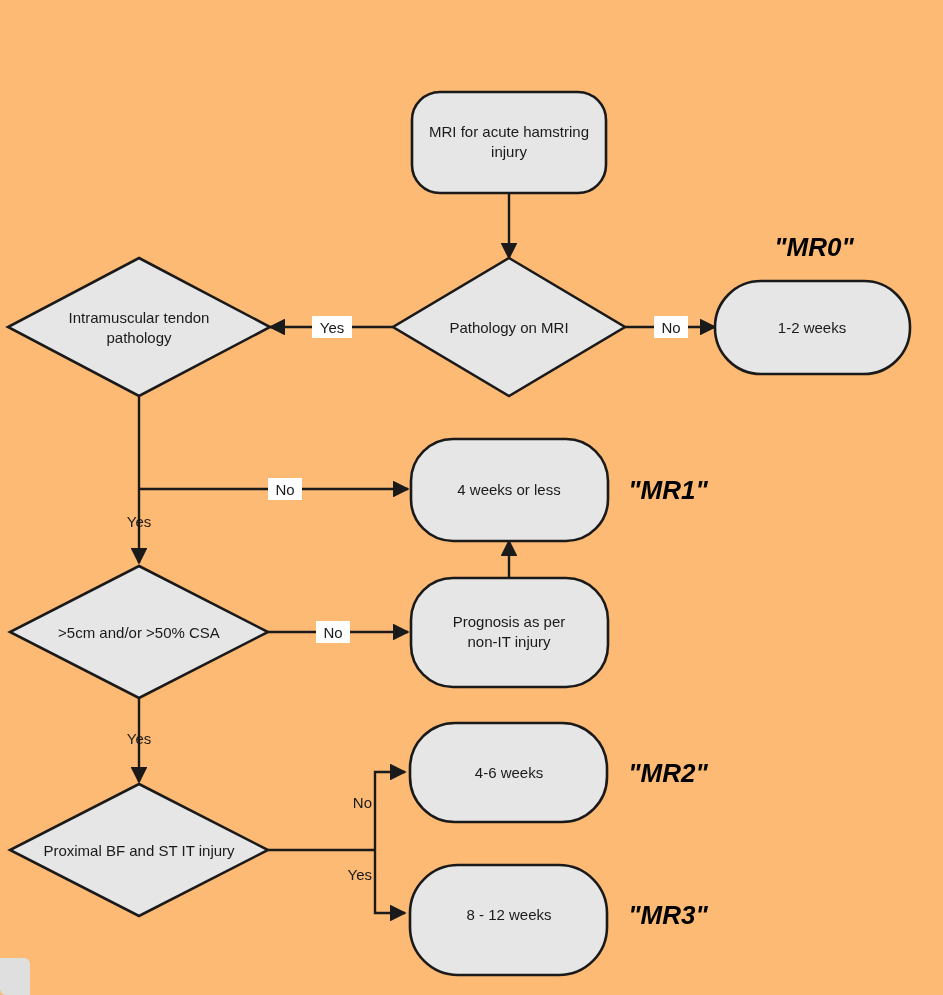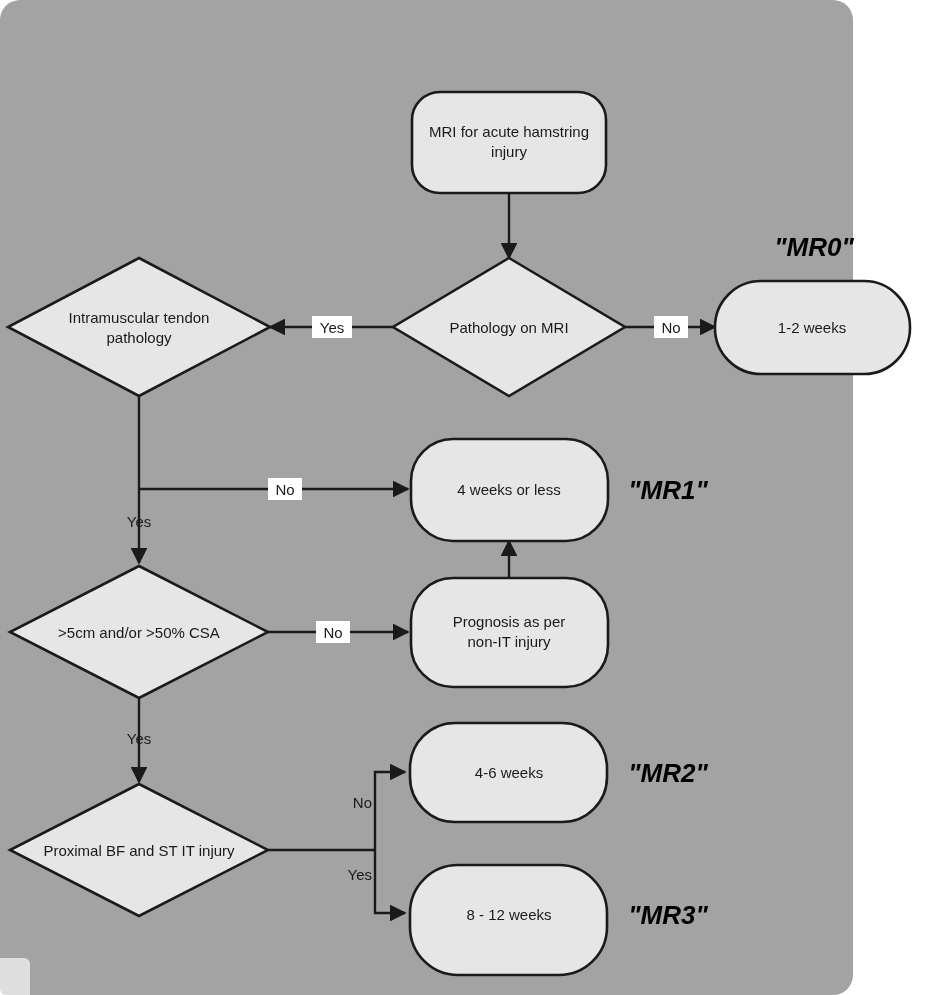--- a/index.html
+++ b/index.html
@@ -10,24 +10,23 @@
   }
   body {
     font-family: "Liberation Sans", sans-serif;
     width: 943px;
     height: 995px;
     overflow: hidden;
     position: relative;
   }
   #flow-root {
     position: relative;
-    width: 853px;
+    width: 943px;
     height: 995px;
-    background: #a3a3a3;
-    border-radius: 20px;
+    background: #fdba74;
   }
   svg.flow-canvas {
     position: absolute;
     left: 0;
     top: 0;
     width: 943px;
     height: 995px;
   }
   .node-text {
     font-family: "Liberation Sans", sans-serif;

